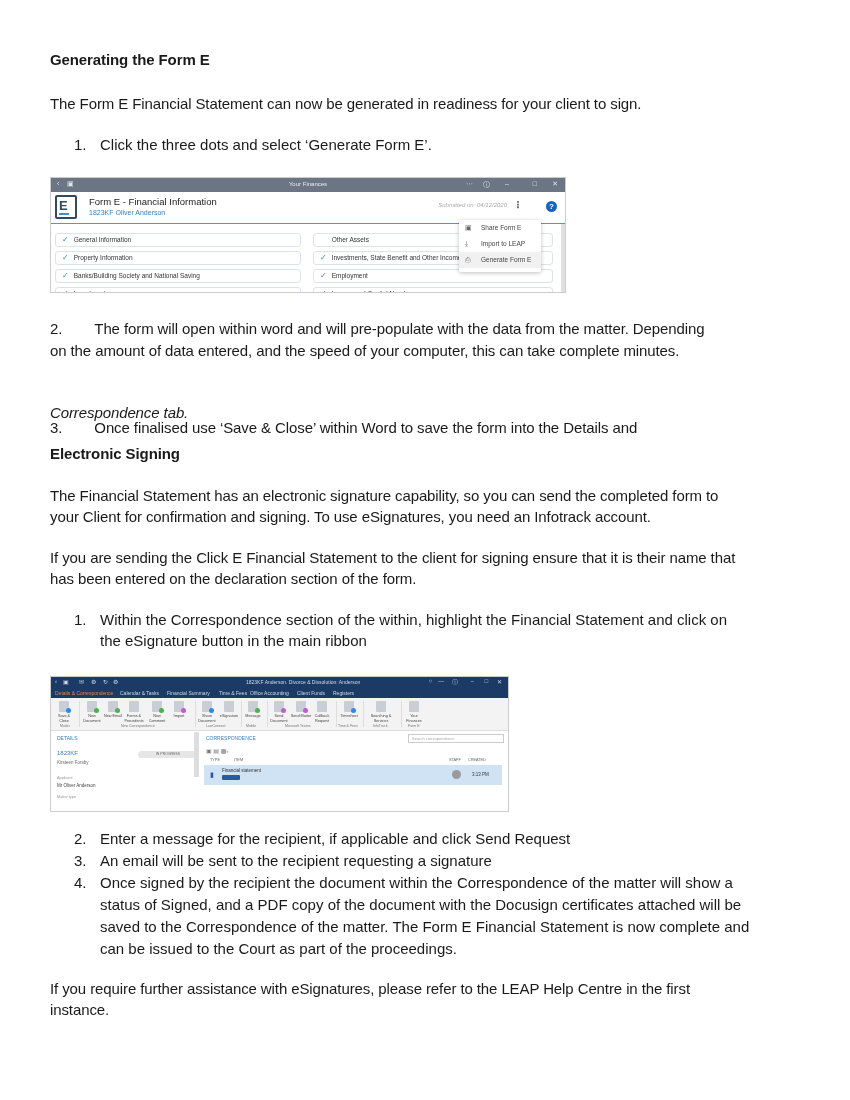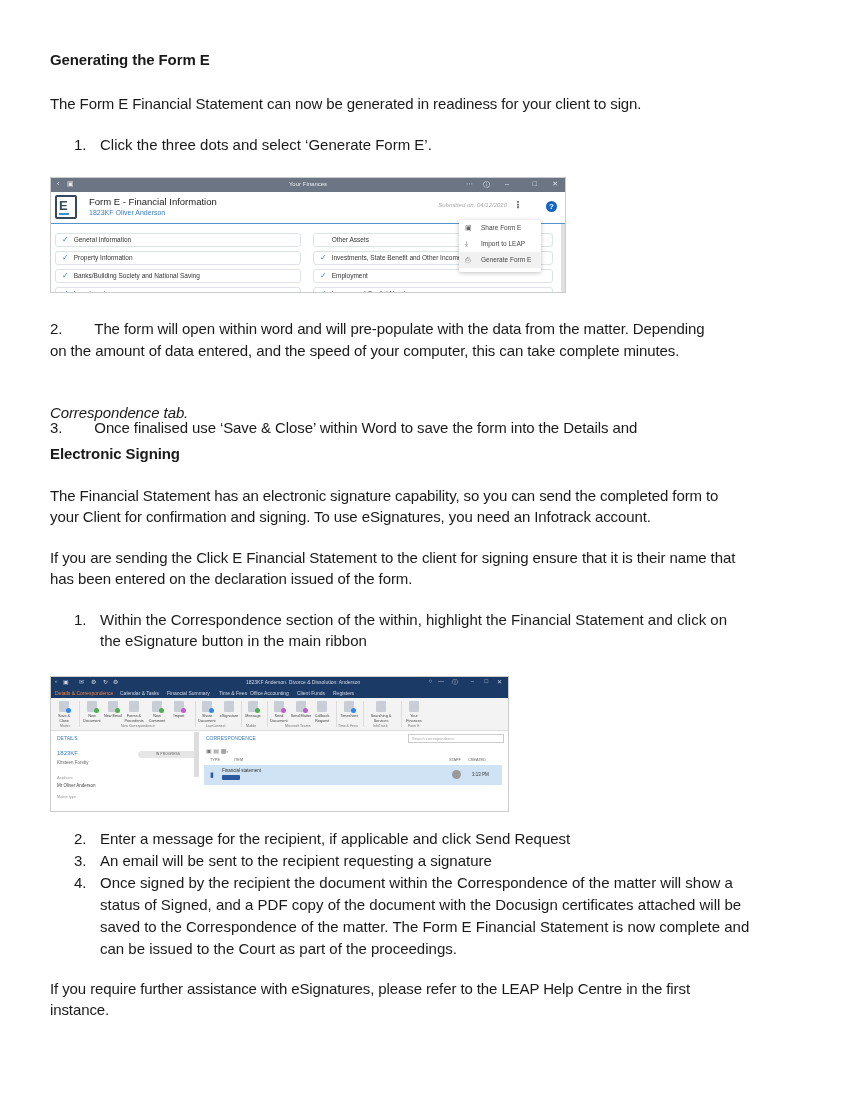--- a/index.html
+++ b/index.html
@@ -117,21 +117,21 @@
   <span>3.</span><span style="display:inline-block; width:32px;"></span><span>Once finalised use ‘Save &amp; Close’ within Word to save the form into the Details and</span>
 </div>
 <div class="p" style="left:50px; top:402px;font-style:italic;">Correspondence tab.</div>
 
 <div class="p h" style="left:50px; top:443px;">Electronic Signing</div>
 
 <div class="p" style="left:50px; top:485px;">The Financial Statement has an electronic signature capability, so you can send the completed form to</div>
 <div class="p" style="left:50px; top:506px;">your Client for confirmation and signing.  To use eSignatures, you need an Infotrack account.</div>
 
 <div class="p" style="left:50px; top:547px;">If you are sending the Click E Financial Statement to the client for signing ensure that it is their name that</div>
-<div class="p" style="left:50px; top:568px;">has been entered on the declaration issued of the form.</div>
+<div class="p" style="left:50px; top:568px;">has been entered on the declaration section of the form.</div>
 
 <div class="li" style="left:50px; top:609px;">
   <span class="num">1.</span>
   <span class="txt">Within the Correspondence section of the within, highlight the Financial Statement and click on</span>
 </div>
 <div class="li" style="left:50px; top:630px;">
   <span class="txt">the eSignature button in the main ribbon</span>
 </div>
 
 <div class="shot2">

